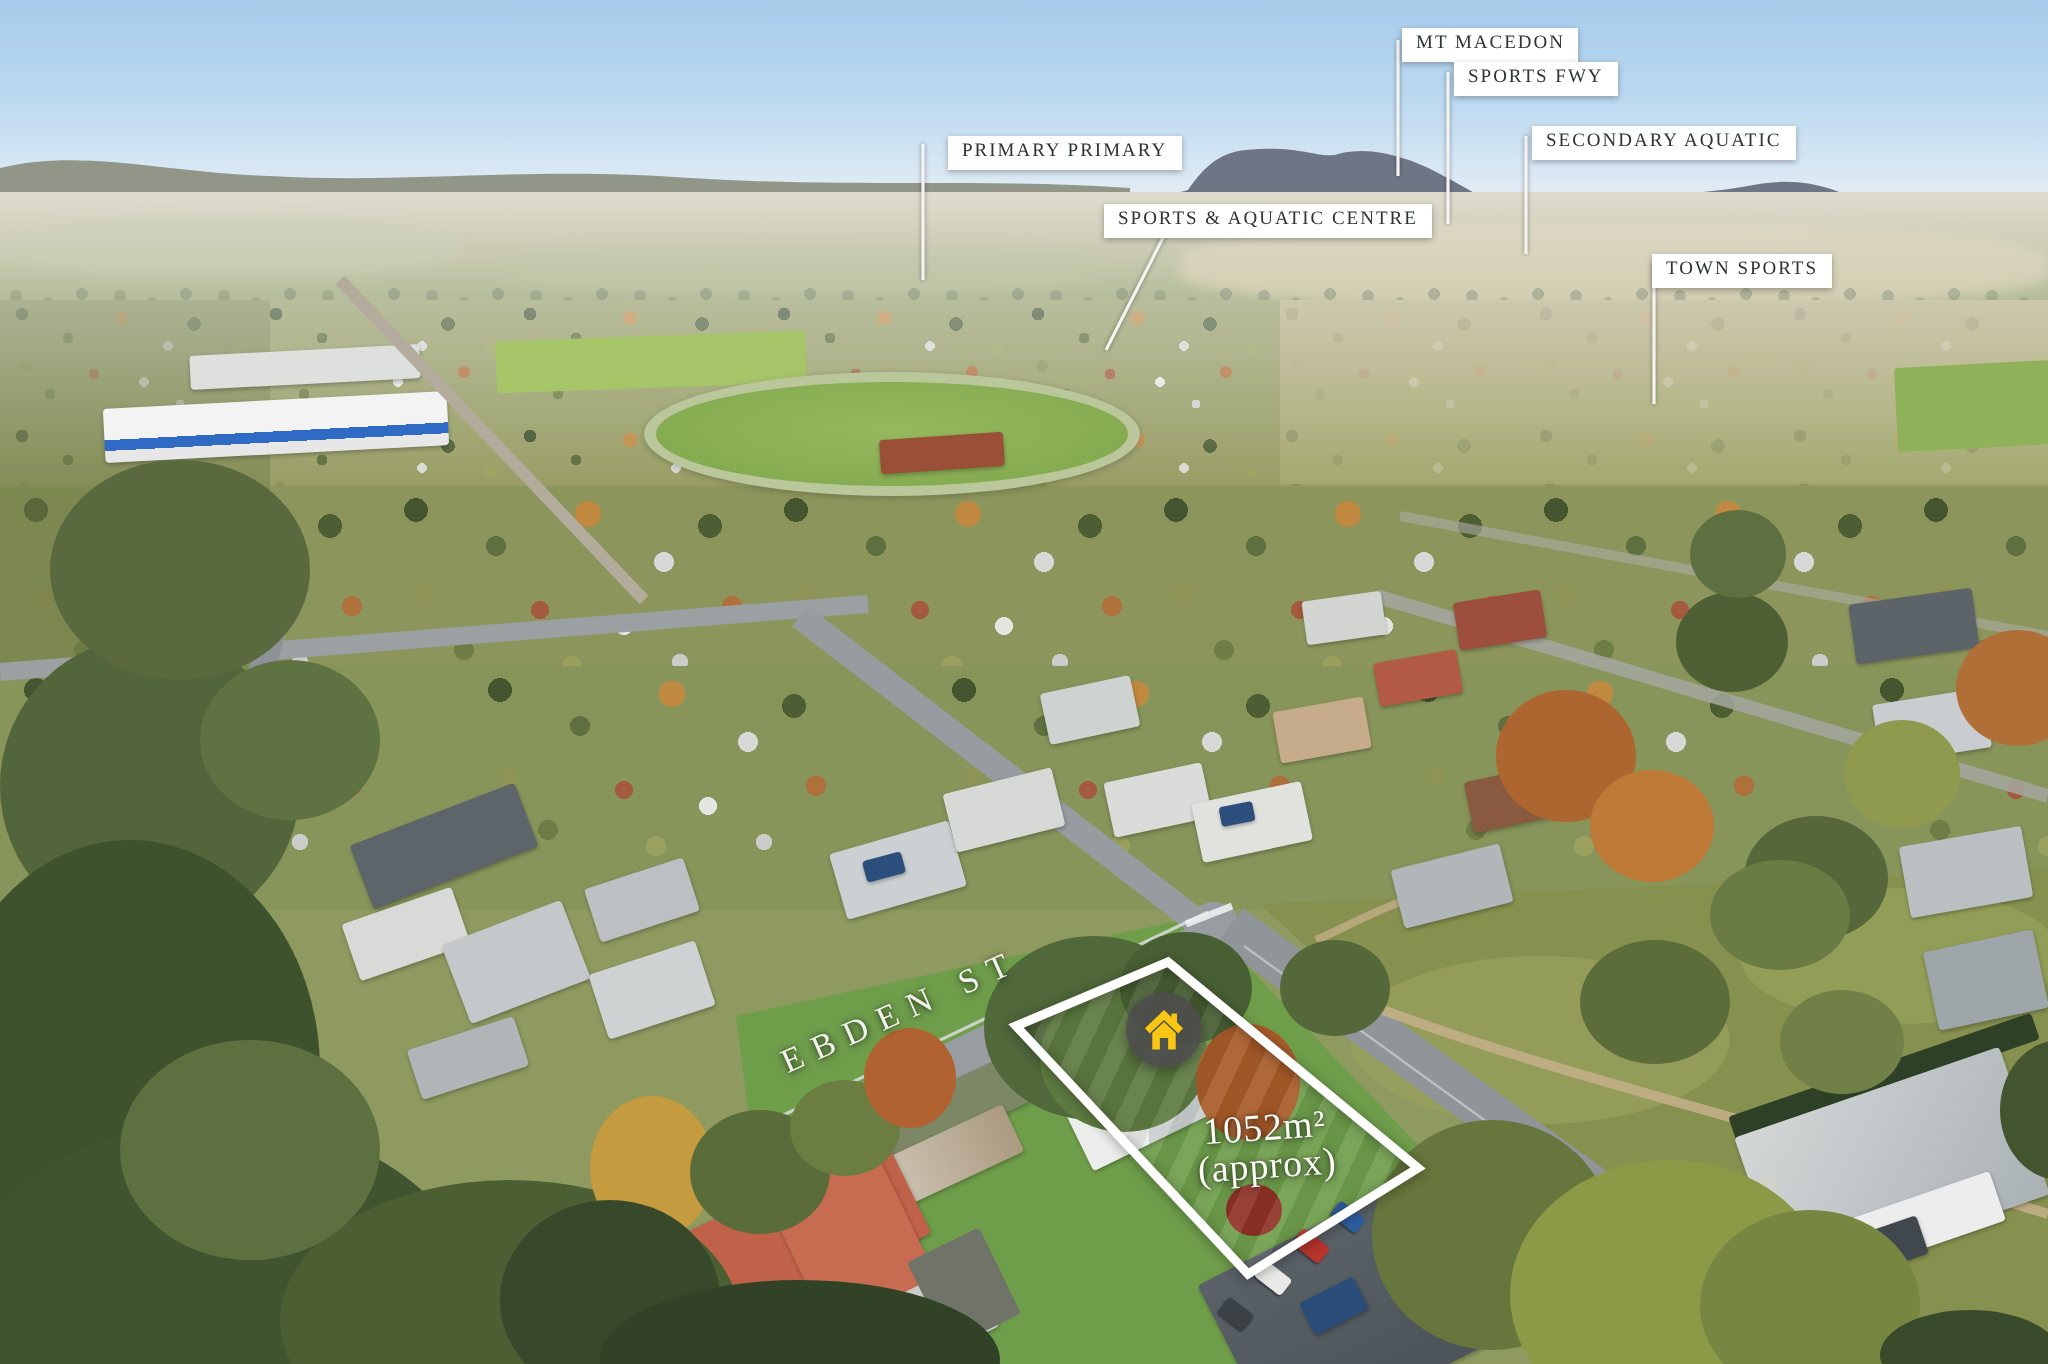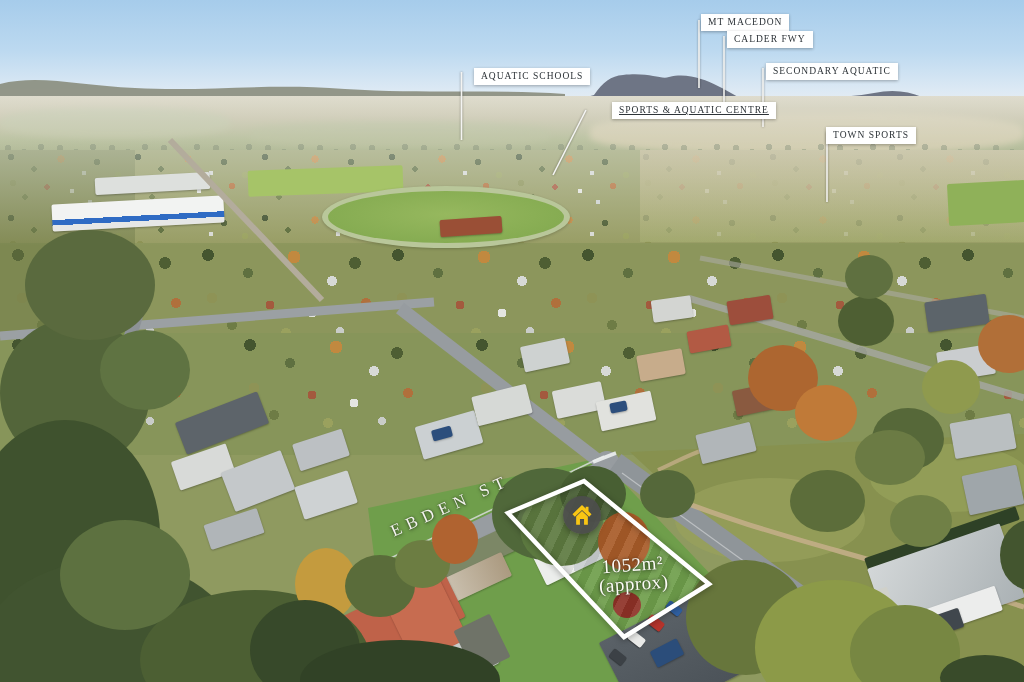--- a/index.html
+++ b/index.html
@@ -94,21 +94,21 @@
 
   
   .callout{background:var(--label-bg);color:var(--label-text);
     font-size:9.5px;letter-spacing:1px;padding:3px 7px 4px;white-space:nowrap;
     box-shadow:0 1px 3px rgba(0,0,0,.3);}
   .leader{pointer-events:none;}
   .co-mt{left:701px;top:14px;text-align:right;}
   .co-calder{left:727px;top:31px;}
   .co-primary{left:474px;top:68px;}
   .co-secondary{left:766px;top:63px;}
-  .co-sports{left:612px;top:102px;text-decoration:underline;}
+  .co-sports{left:552px;top:102px;}
   .co-town{left:826px;top:127px;}
 </style>
 </head>
 <body>
 
 <div class="scene">
 
   <div class="sky"></div>
   <svg class="mtsvg" viewBox="0 0 1024 130">
     <path d="M0,105 L0,84 C40,74 80,86 135,88 C205,92 265,83 345,89 C425,94 490,89 565,94 L565,108 L0,108 Z" fill="#8d9183" opacity=".95"></path>
@@ -269,19 +269,19 @@
       <line x1="699" y1="20" x2="699" y2="88"></line>
       <line x1="724" y1="36" x2="724" y2="112"></line>
       <line x1="461.5" y1="72" x2="461.5" y2="140"></line>
       <line x1="763" y1="68" x2="763" y2="127"></line>
       <line x1="586" y1="110" x2="553" y2="175"></line>
       <line x1="827" y1="132" x2="827" y2="202"></line>
     </g>
   </svg>
 
   <div class="callout co-mt">MT MACEDON</div>
-  <div class="callout co-calder">CALDER FWY</div>
-  <div class="callout co-primary">AQUATIC SCHOOLS</div>
+  <div class="callout co-calder">SPORTS FWY</div>
+  <div class="callout co-primary">PRIMARY PRIMARY</div>
   <div class="callout co-secondary">SECONDARY AQUATIC</div>
   <div class="callout co-sports">SPORTS &amp; AQUATIC CENTRE</div>
   <div class="callout co-town">TOWN SPORTS</div>
 
 </div>
 
 </body></html>

